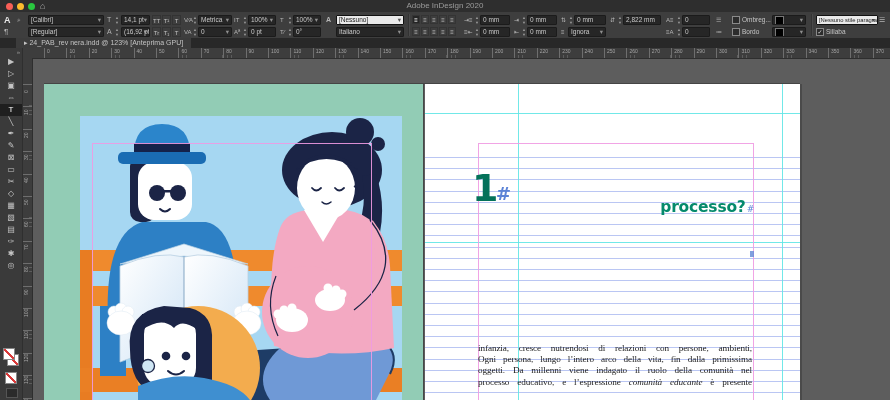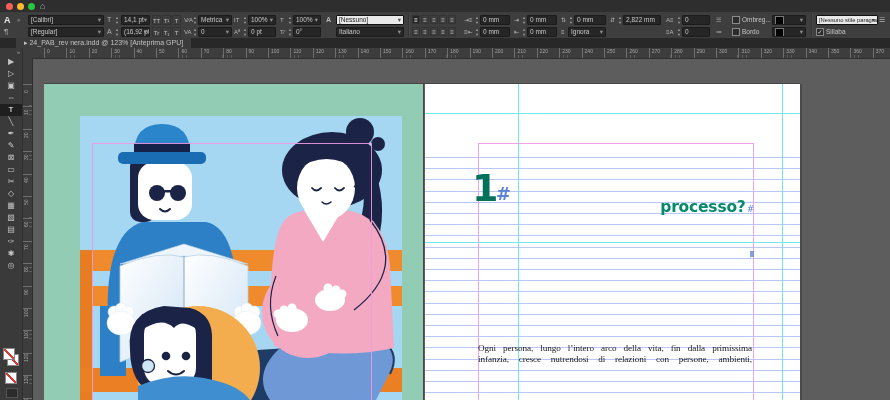--- a/index.html
+++ b/index.html
@@ -78,20 +78,21 @@
 </head>
 <body>
 
 <div id="root">
 
   <div id="titlebar">
     <span class="tl" style="left:6px;background:#f95f57"></span>
     <span class="tl" style="left:17px;background:#fdbc2e"></span>
     <span class="tl" style="left:28px;background:#29c73f"></span>
     <span id="home">⌂</span>
+    <div id="wintitle">Adobe InDesign 2020</div>
   </div>
 
   <div id="cpanel">
     <div class="icn r1" style="left:4px;font-size:9px;color:#e8e8e8;font-weight:bold">A</div>
     <div class="icn r2" style="left:4px;font-size:8px">¶</div>
 
     <div class="icn r1" style="left:17px">⌕</div>
     <div class="f r1" style="left:28px;width:76px"><span class="dd">▾</span><span>[Calibri]</span></div>
     <div class="f r2" style="left:28px;width:76px"><span class="dd">▾</span><span>[Regular]</span></div>
 
@@ -562,18 +563,20 @@
     <div class="cyv" style="left:357px"></div>
     <div class="mgrect" style="left:53px;top:59px;width:274px;height:257px"></div>
     <div id="chapnum">1</div>
     <div id="chapmark">#</div>
     <div id="heading">
       <br>
       <span>processo?</span><span class="eos">#</span>
     </div>
     <div id="anchor-mk"></div>
     <div id="bodytext">
+        <div class="bodyline"><span>infanzia, cresce nutrendosi di relazioni con persone, ambienti,</span></div>
         <div class="bodyline"><span>Ogni persona, lungo l’intero arco della vita, fin dalla primissima</span></div>
-        <div class="bodyline"><span>infanzia, cresce nutrendosi di relazioni con persone, ambienti,</span></div>
+        <div class="bodyline"><span>oggetti. Da millenni viene indagato il ruolo della comunità nel</span></div>
+        <div class="bodyline"><span>processo educativo, e l’espressione </span><span class="it">comunità educante</span><span> è presente</span></div>
       </div>
   </div>
 
 </div>
 
 </body></html>

